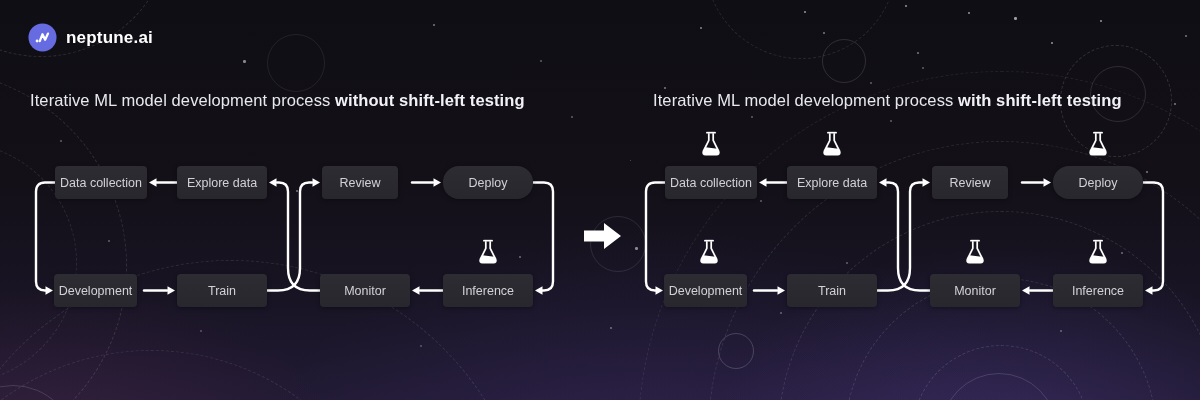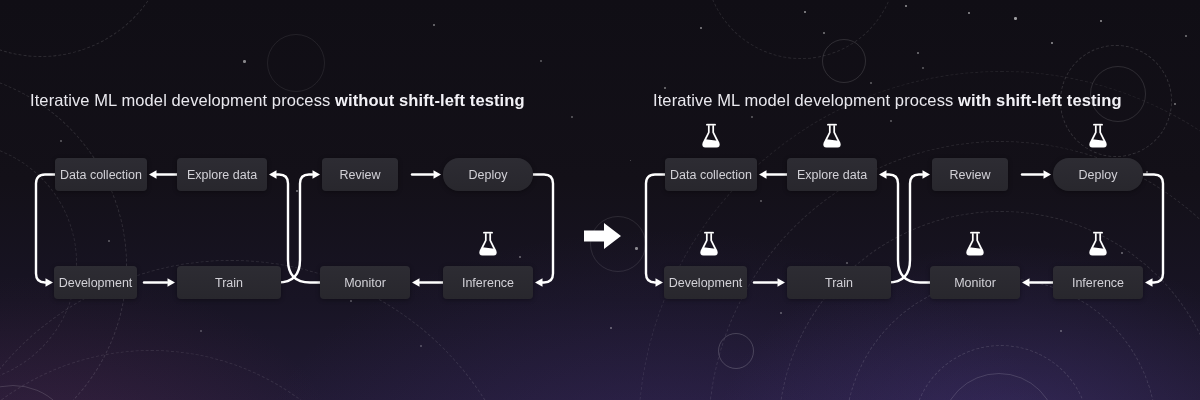--- a/index.html
+++ b/index.html
@@ -16,38 +16,38 @@
   .circ{position:absolute;border-radius:50%;}
   .star{position:absolute;background:#fff;border-radius:50%;}
   .content{position:absolute;inset:0;z-index:1;}
 
   .brand{position:absolute;left:28px;top:23px;display:flex;align-items:center;gap:9px;}
   .brand-name{color:#fff;font-size:17px;font-weight:700;letter-spacing:.2px;}
 
   .ptitle{position:absolute;top:91px;font-size:16.5px;color:#e9e8ee;letter-spacing:.1px;white-space:nowrap;}
   .ptitle .bold{font-weight:700;color:#f2f1f6;}
 
-  .diagram{position:absolute;top:117px;width:565px;height:190px;}
+  .diagram{position:absolute;top:125px;width:565px;height:190px;}
   .d-left{left:28px;}
   .d-right{left:638px;}
   .edges{position:absolute;left:0;top:0;width:565px;height:190px;}
 
   .node{
     position:absolute;height:33px;border-radius:4px;
     background:linear-gradient(180deg,#2d2c33 0%,#28272d 100%);
     color:#d2d1d7;font-size:12.5px;white-space:nowrap;
     display:flex;align-items:center;justify-content:center;
     box-shadow:0 1px 4px rgba(0,0,0,.35);
   }
   .n0{left:27px;top:41px;width:92px;}
   .n1{left:149px;top:41px;width:90px;}
   .n2{left:294px;top:41px;width:76px;}
   .n3{left:415px;top:41px;width:90px;border-radius:16px;}
   .n4{left:26px;top:149px;width:83px;}
-  .n5{left:149px;top:149px;width:104px;}
+  .n5{left:149px;top:149px;width:90px;}
   .n6{left:292px;top:149px;width:90px;}
   .n7{left:415px;top:149px;width:90px;}
 
   .flask{position:absolute;width:22px;height:26px;}
   .f-0{left:62px;top:6px;} .f-1{left:183px;top:6px;} .f-3{left:449px;top:6px;}
   .f-4{left:60px;top:114px;} .f-6{left:326px;top:114px;} .f-7{left:449px;top:114px;}
 
   .transition{position:absolute;left:584px;top:221px;width:40px;height:30px;}
   .defs-hidden{position:absolute;width:0;height:0;overflow:hidden;}
 </style>
@@ -143,20 +143,28 @@
       <div class="star" style="left: 540px; top: 60px; width: 1.5px; height: 1.5px; opacity: 0.3;"></div>
       <div class="star" style="left: 760px; top: 200px; width: 1.5px; height: 1.5px; opacity: 0.3;"></div>
       <div class="star" style="left: 1060px; top: 330px; width: 1.5px; height: 1.5px; opacity: 0.3;"></div>
       <div class="star" style="left: 905px; top: 5px; width: 1.5px; height: 1.5px; opacity: 0.5;"></div>
       <div class="star" style="left: 968px; top: 12px; width: 1.5px; height: 1.5px; opacity: 0.5;"></div>
       <div class="star" style="left: 630px; top: 160px; width: 1.2px; height: 1.2px; opacity: 0.3;"></div>
       <div class="star" style="left: 130px; top: 285px; width: 1.2px; height: 1.2px; opacity: 0.3;"></div>
     </div>
 
   <div class="content">
+    <div class="brand">
+      <svg width="29" height="29" viewBox="0 0 30 30">
+        <circle cx="15" cy="15" r="14.5" fill="#666be2"></circle>
+        <circle cx="9.4" cy="18.6" r="1.5" fill="#fff"></circle>
+        <path d="M12.2 18.8 L15 11.6 L17.7 17.4 L20.7 10.9" stroke="#fff" stroke-width="2.3" fill="none" stroke-linecap="round" stroke-linejoin="round"></path>
+      </svg>
+      <span class="brand-name">neptune.ai</span>
+    </div>
 
     <div class="ptitle" style="left:30px;">
       <span>Iterative ML model development process</span>
       <span class="bold">without shift-left testing</span>
     </div>
     <div class="ptitle" style="left:653px;">
       <span>Iterative ML model development process</span>
       <span class="bold">with shift-left testing</span>
     </div>
 

